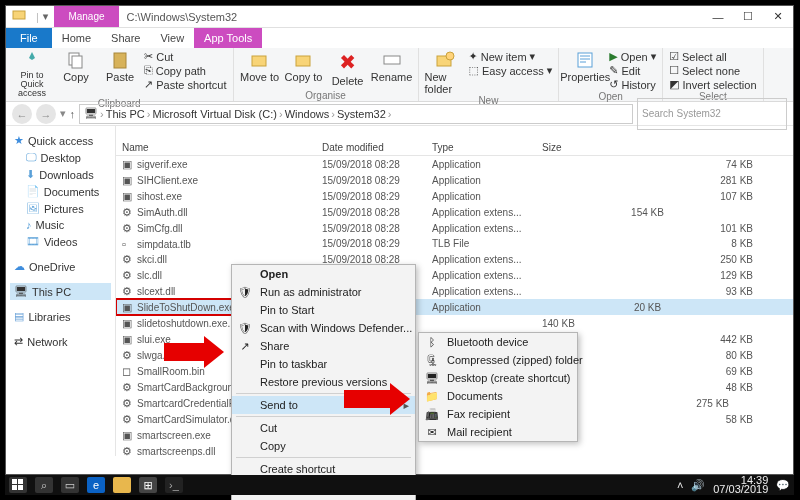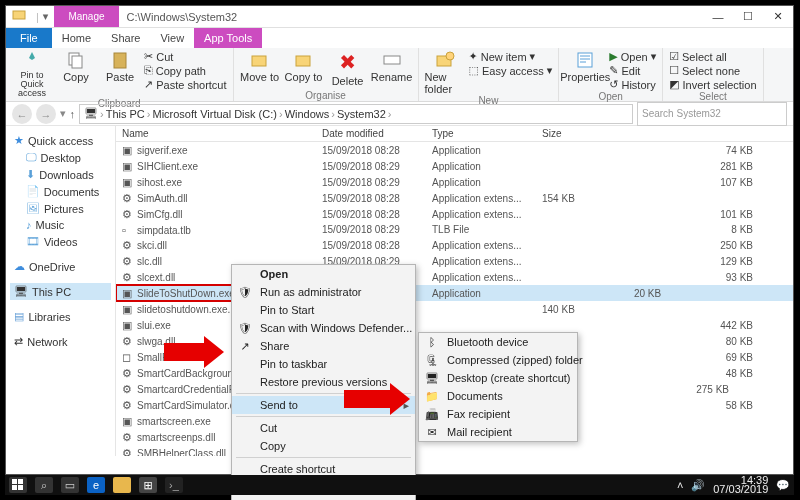--- a/index.html
+++ b/index.html
@@ -25,28 +25,28 @@
 .rgroup .lbl { color:#777; text-align:center; font-size:10px; }
 .rbig { display:flex; flex-direction:column; align-items:center; width:40px; gap:1px; color:#333; }
 .ricon { width:20px; height:20px; }
 .rsmall { display:flex; flex-direction:column; gap:1px; font-size:10px; color:#333; }
 .rsmall div { display:flex; align-items:center; gap:3px; white-space:nowrap; }
 
 .addr { height:24px; display:flex; align-items:center; padding:0 6px; gap:4px; border-bottom:1px solid #e5e5e5; }
 .addr .navbtn { width:20px; height:20px; border-radius:50%; background:#e5e5e5; display:flex; align-items:center; justify-content:center; color:#888; }
 .addr .crumbs { flex:1; border:1px solid #ccc; height:20px; display:flex; align-items:center; padding:0 4px; gap:2px; font-size:10px; color:#333; }
 .addr .crumbs span.sep { color:#999; }
-.addr .search { width:150px; border:1px solid #ccc; height:24px; padding:8px 4px; color:#999; font-size:10px; display:flex; align-items:center; }
+.addr .search { width:150px; border:1px solid #ccc; height:32px; padding:8px 4px; color:#999; font-size:10px; display:flex; align-items:center; }
 
 .wbody { display:flex; height:calc(100% - 22px - 20px - 54px - 24px - 18px); }
 .nav { width:110px; border-right:1px solid #e5e5e5; padding:6px 4px; overflow:hidden; }
 .nav .item { display:flex; align-items:center; gap:4px; padding:2px 4px; font-size:10px; color:#333; white-space:nowrap; }
 .nav .item.sel { background:#cde6f7; }
 .nav .spacer { height:8px; }
-.list { flex:1; overflow:hidden; position:relative; }
+.list { flex:1; overflow:hidden; position:relative;margin-top:14px; }
 .list table { width:100%; border-collapse:collapse; }
 .list th { text-align:left; font-weight:normal; color:#444; padding:2px 6px; border-bottom:1px solid #e5e5e5; font-size:10px; }
 .list td { padding:1.5px 6px; font-size:10px; color:#555; white-space:nowrap; }
 .list tr.sel td { background:#cde6f7; }
 .list tr.hl td:first-child { outline:2px solid #d40000; outline-offset:-1px; }
 .list .ficon { display:inline-block; width:12px; margin-right:3px; }
 
 .status { height:18px; border-top:1px solid #e5e5e5; display:flex; align-items:center; padding:0 8px; gap:12px; color:#1060c0; font-size:10px; }
 
 .ctx { position:absolute; background:#f3f3f3; border:1px solid #b5b5b5; box-shadow:2px 2px 6px rgba(0,0,0,.25); font-size:11px; color:#222; }
@@ -325,21 +325,21 @@
             <tr>
               <td><span class="ficon">▣</span>sihost.exe</td>
               <td>15/09/2018 08:29</td>
               <td>Application</td>
               <td style="text-align:right;padding-right:40px">107 KB</td>
             </tr>
             <tr>
               <td><span class="ficon">⚙</span>SimAuth.dll</td>
               <td>15/09/2018 08:28</td>
               <td>Application extens...</td>
-              <td style="text-align:left;padding-right:40px">154 KB</td>
+              <td style="text-align:center;padding-right:40px">154 KB</td>
             </tr>
             <tr>
               <td><span class="ficon">⚙</span>SimCfg.dll</td>
               <td>15/09/2018 08:28</td>
               <td>Application extens...</td>
               <td style="text-align:right;padding-right:40px">101 KB</td>
             </tr>
             <tr>
               <td><span class="ficon">▫</span>simpdata.tlb</td>
               <td>15/09/2018 08:29</td>

